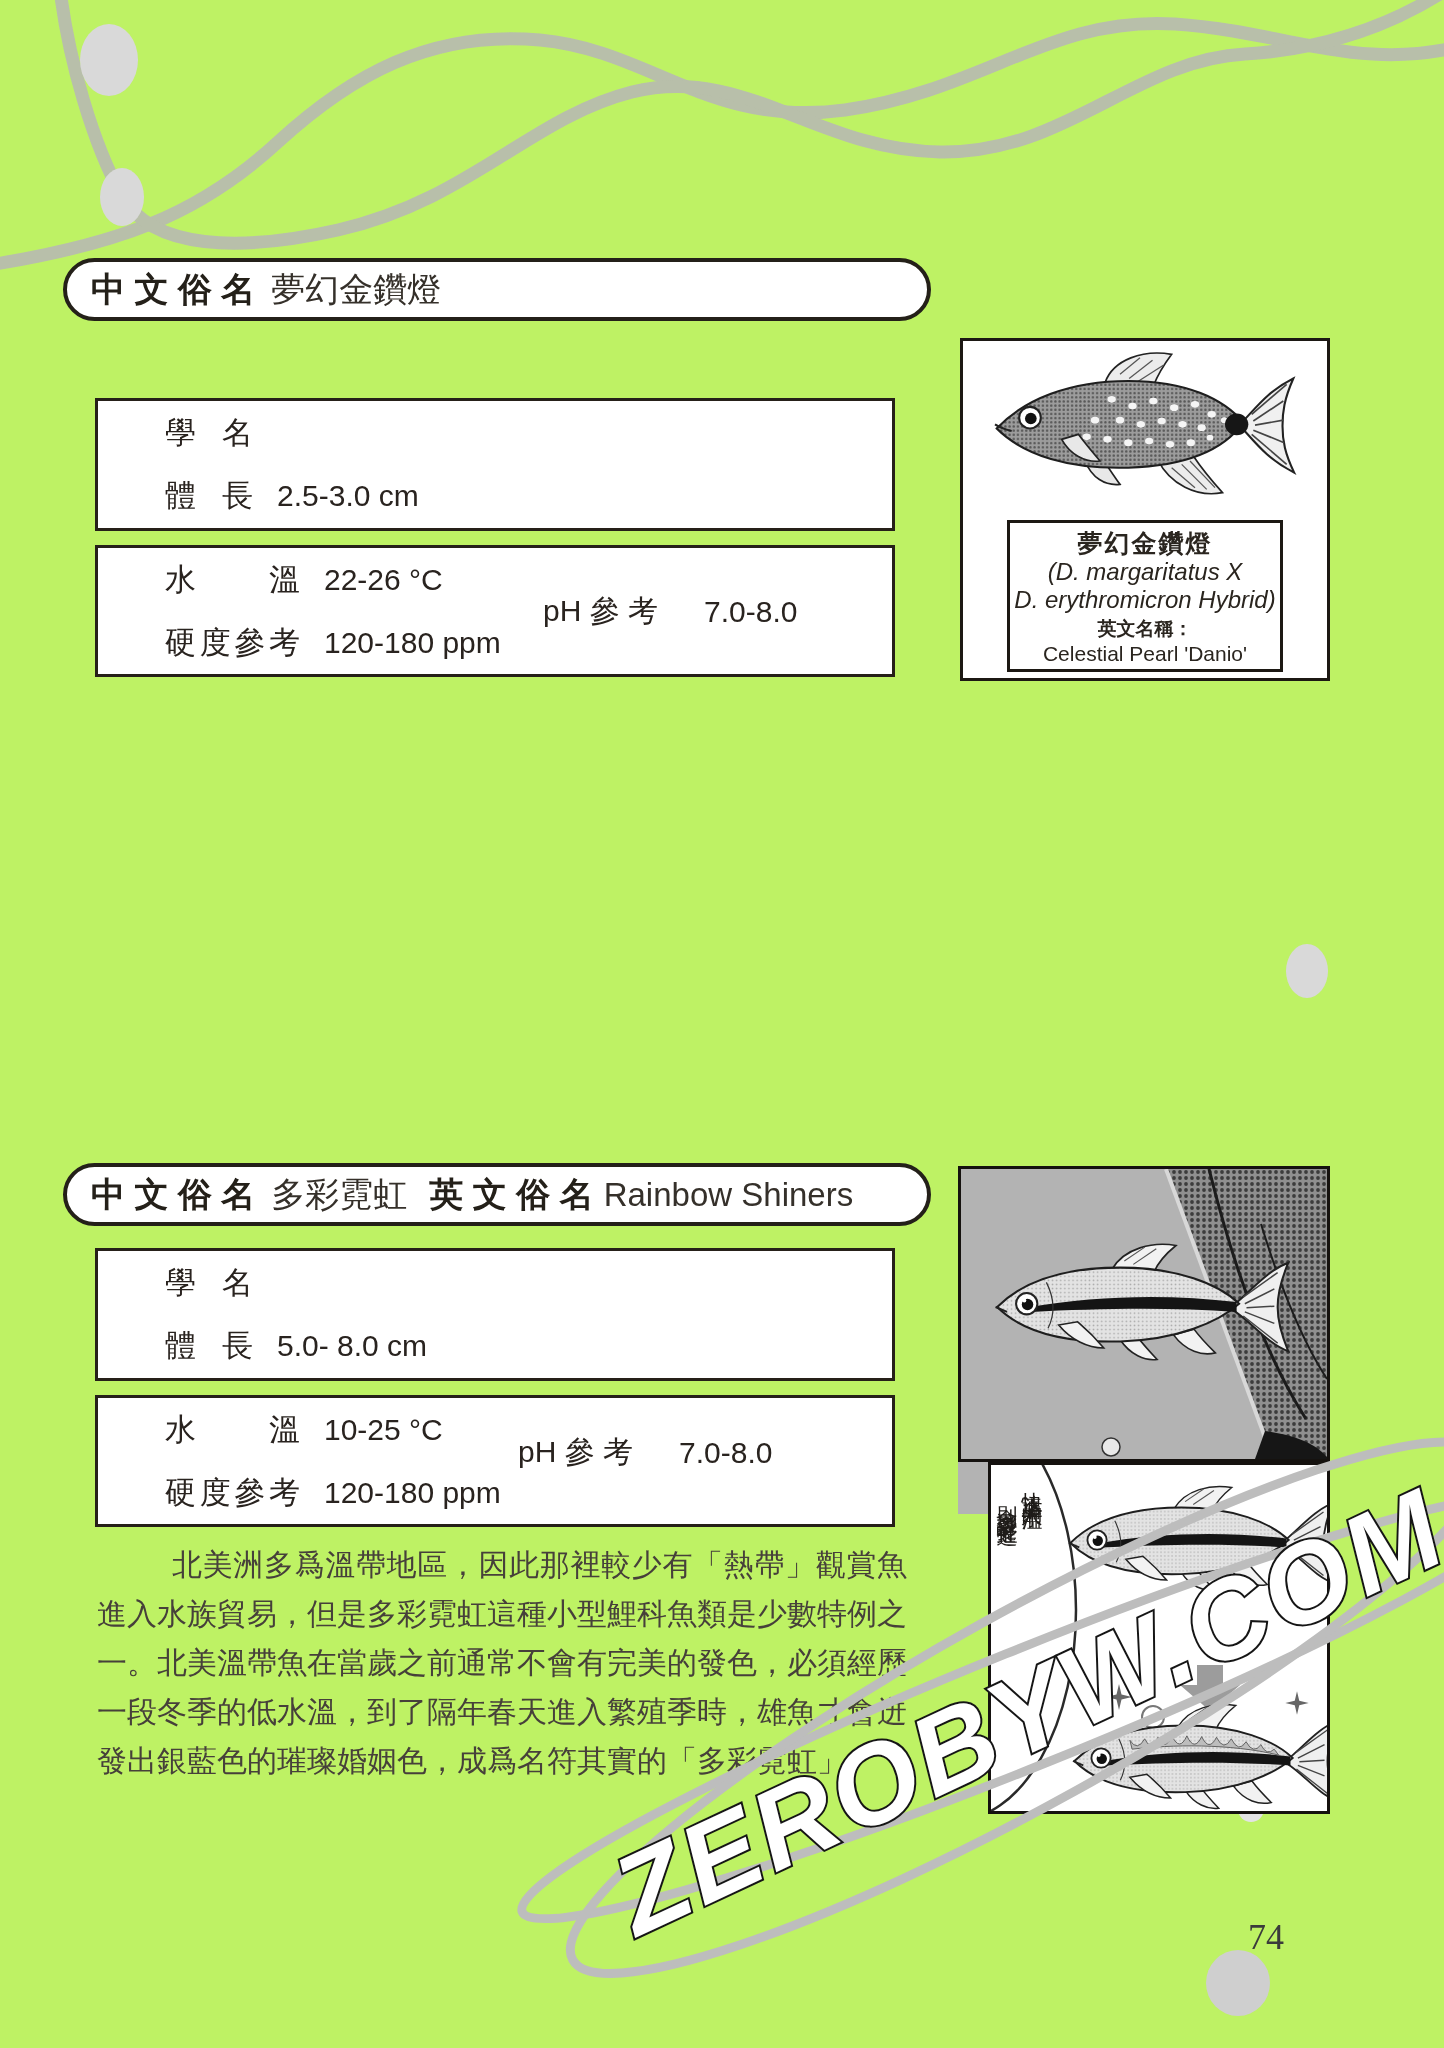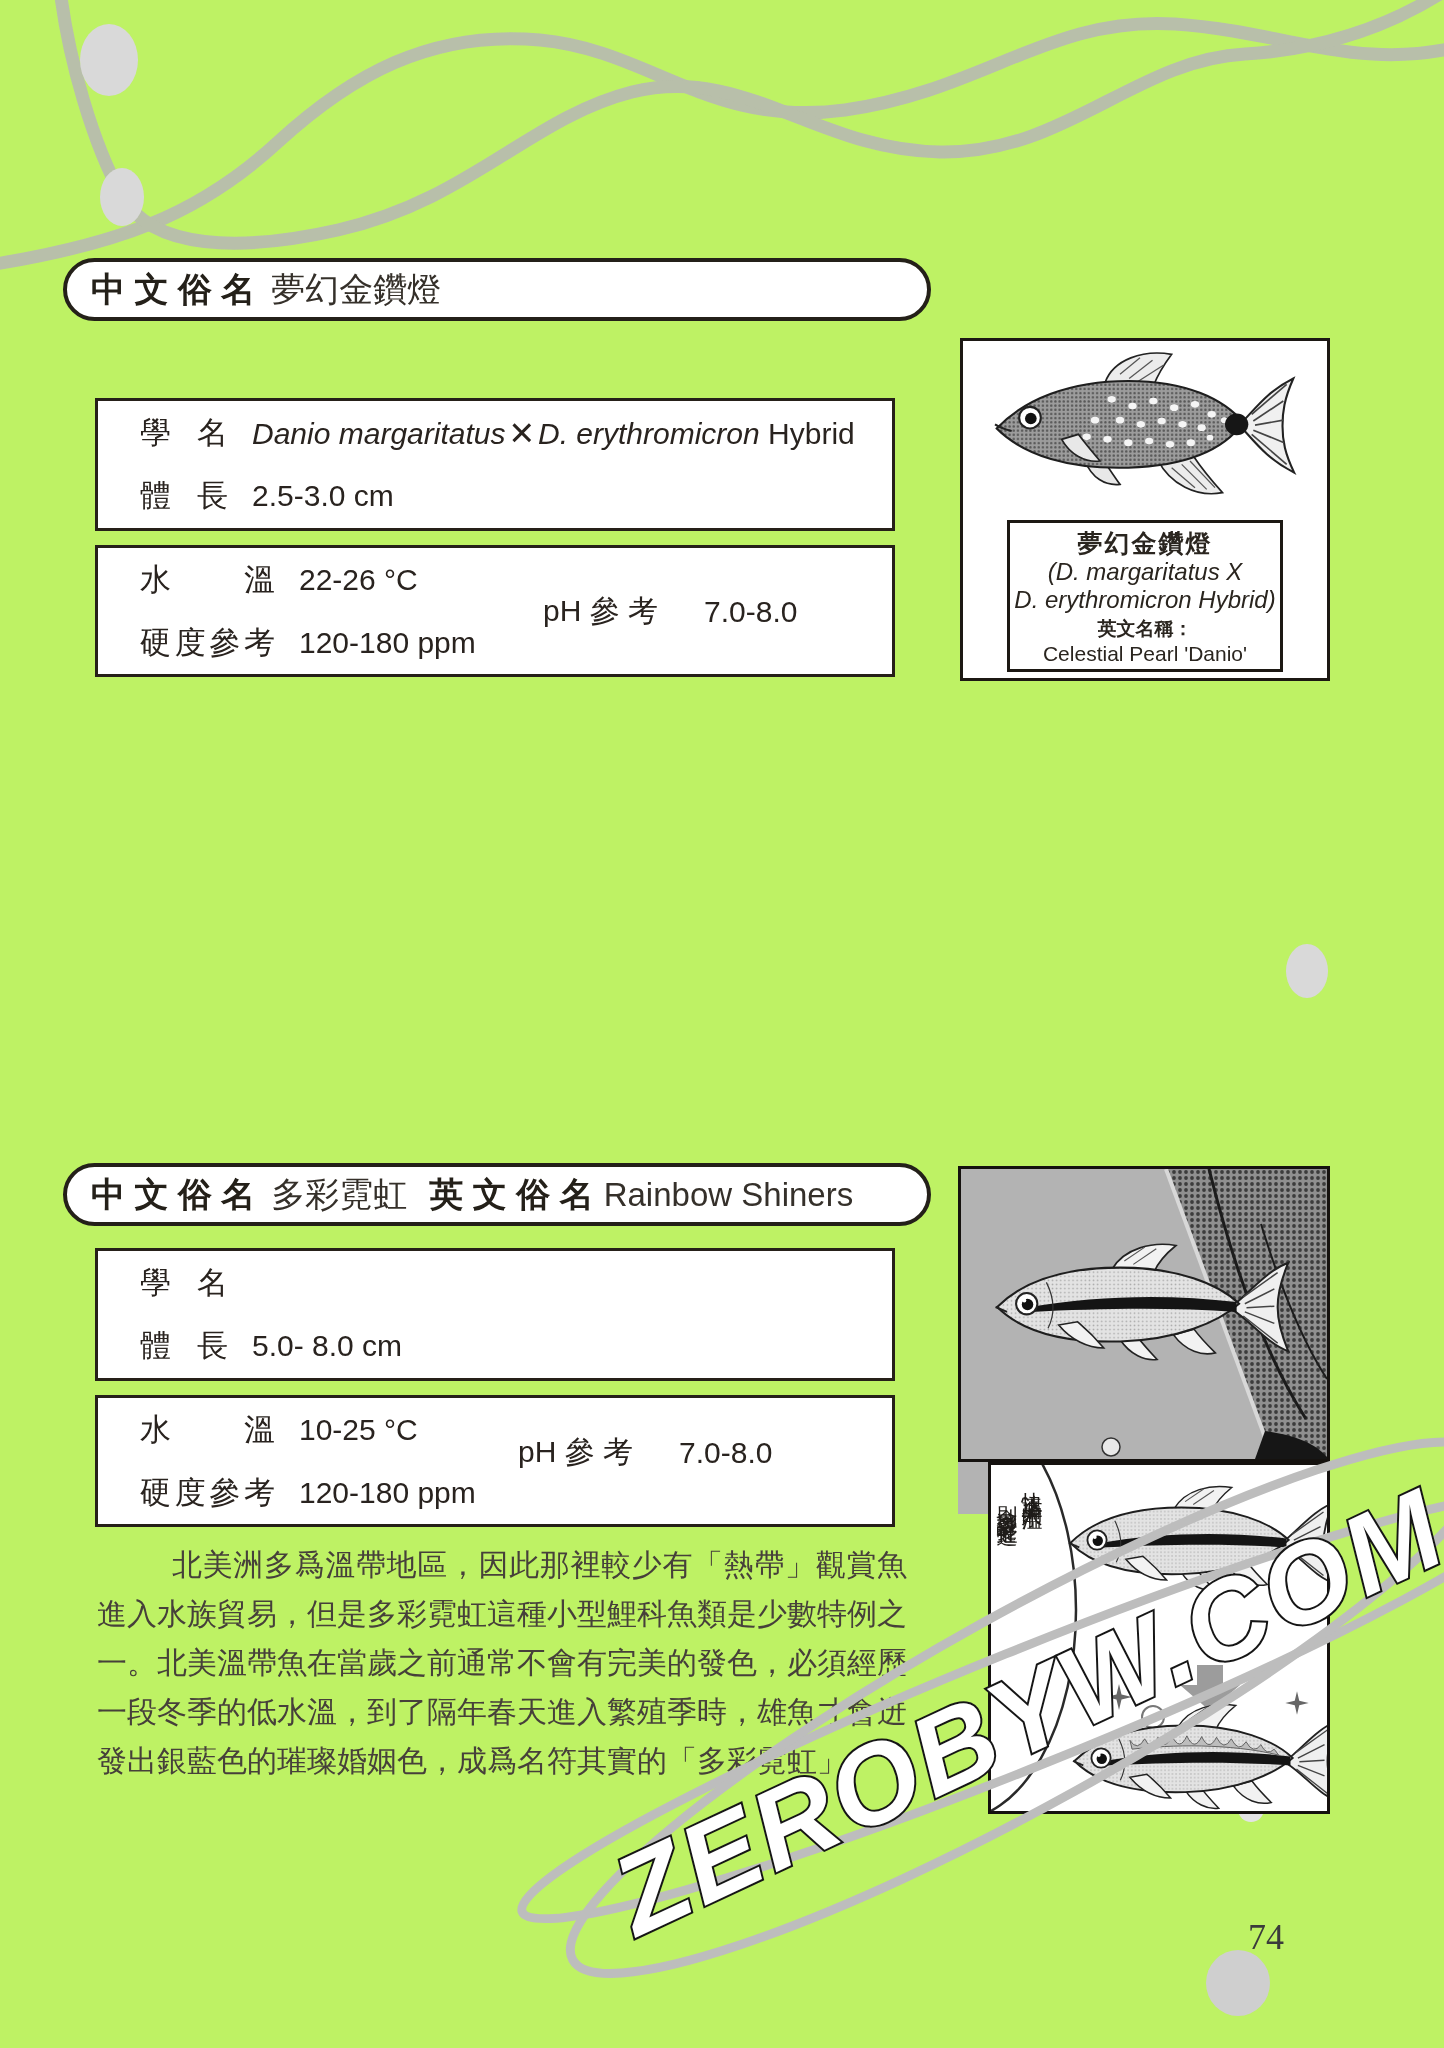--- a/index.html
+++ b/index.html
@@ -9,21 +9,21 @@
   .decor{position:absolute;border-radius:50%;}
   
   .hdr{position:absolute;left:63px;width:868px;height:63px;border:4px solid #242019;border-radius:32px;
        background:#fff;display:flex;align-items:center;padding:0 24px;box-sizing:border-box;}
   .hdr .lab{font-size:34px;font-weight:bold;color:#242019;white-space:pre;}
   .hdr .nm{font-size:34px;font-weight:normal;color:#35302a;margin-left:16px;white-space:pre;}
   .hdr .nm2{font-size:33px;font-weight:normal;color:#35302a;margin-left:10px;white-space:pre;text-align:center;}
   
   .spec{position:absolute;left:95px;width:800px;border:3px solid #262019;background:#fff;
         box-sizing:border-box;display:flex;flex-direction:column;justify-content:center;}
-  .srow{display:flex;align-items:center;height:64px;padding-left:42px;}
+  .srow{display:flex;align-items:center;height:64px;padding-left:67px;}
   .lbl{font-size:31px;color:#29231f;text-align:justify;text-align-last:justify;flex:none;}
   .w88{width:88px;} .w135{width:135px;}
   .val{font-size:30px;color:#29231f;margin-left:24px;white-space:nowrap;}
   .it{font-style:italic;}
   .cross{font-style:normal;font-size:42px;font-weight:300;margin:0 4px;vertical-align:-3px;}
   .ph{position:absolute;display:flex;align-items:center;font-size:30px;color:#29231f;white-space:pre;}
   .ph .phv{margin-left:46px;}
   
   .para{position:absolute;left:97px;width:810px;font-size:30px;line-height:49px;color:#46403a;
         text-align:justify;text-indent:2.5em;}
@@ -173,21 +173,20 @@
   <div class="decor" style="left:1206px;top:1950px;width:64px;height:66px;background:#cfcfcf"></div>
 
   <div class="hdr" style="top:258px">
     <span class="lab">中 文 俗 名</span>
     <span class="nm">夢幻金鑽燈</span>
   </div>
 
   <div class="spec" style="top:398px;height:133px">
     <div class="srow">
       <span class="lbl w88">學名</span>
-      <span class="val"><span class="it">Danio margaritatus</span><span class="cross">×</span><span class="it">D. erythromicron</span><span> Hybrid</span></span>
     </div>
     <div class="srow">
       <span class="lbl w88">體長</span>
       <span class="val">2.5-3.0 cm</span>
     </div>
   </div>
 
   <div class="spec" style="top:545px;height:132px">
     <div class="srow">
       <span class="lbl w135">水溫</span>

